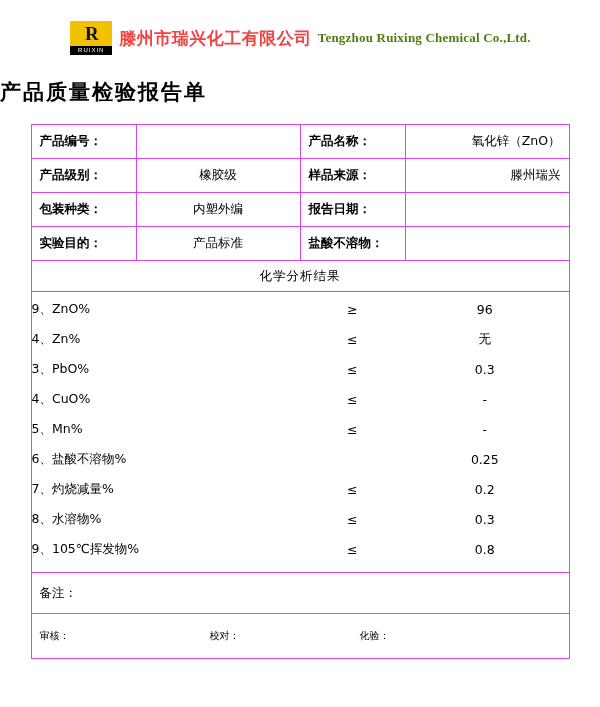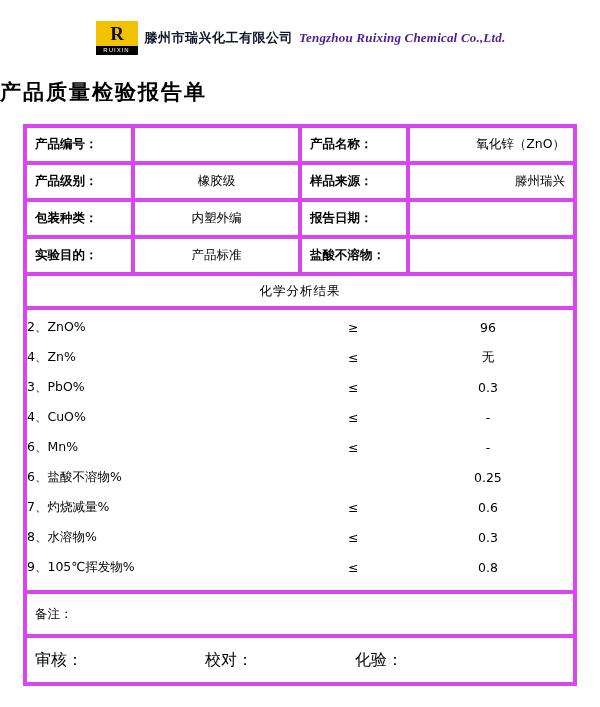--- a/index.html
+++ b/index.html
@@ -58,54 +58,53 @@
     width: 42px; height: 9px;
     background: #000000;
     color: #ffffff;
     font-size: 6px;
     letter-spacing: 1px;
     text-align: center;
     line-height: 9px;
     font-family: "Liberation Sans", sans-serif;
   }
   .company-cn {
-    font-size: 13px;
-    font-weight: bold;
-    color: #0f172a;
+    font-size: 17px;
+    font-weight: bold;
+    color: #ef4444;
     letter-spacing: 0.5px;
     font-family: "DejaVu Sans", sans-serif;
   }
   .company-en {
     font-size: 13px;
     font-weight: bold;
-    color: #4c1d95;
+    color: #4d7c0f;
     letter-spacing: 0.2px;
     font-family: "Liberation Serif", serif;
-    font-style: italic;
   }
 
   
   .doc-title {
     text-align: left;
     font-size: 21px;
     font-weight: bold;
     letter-spacing: 2px;
     margin-top: 22px;
     font-family: "DejaVu Sans", sans-serif;
   }
 
   
   table.report {
     border-collapse: collapse;
     width: 470px;
     margin: 18px auto 0 auto;
     table-layout: fixed;
   }
   table.report td {
-    border: 4px solid #d946ef;
+    border: 1px solid #d946ef;
     height: 33px;
     font-size: 12.5px;
     font-family: "DejaVu Sans", sans-serif;
     padding: 0 8px;
     vertical-align: middle;
   }
   .lbl { width: 88px; font-weight: bold; }
   .val { width: 147px; text-align: center; }
   .lbl2 { width: 88px; font-weight: bold; }
   .val2 { width: 147px; text-align: right; }
@@ -138,21 +137,21 @@
   .c-op   { width: 70px; text-align: center; }
   .c-val  { width: 120px; text-align: center; }
 
   .remark-cell { height: 40px !important; vertical-align: middle; }
   .sign-cell { height: 44px !important; vertical-align: middle; }
   .sign-row-inner {
     display: flex;
     align-items: center;
   }
   .sign-row-inner > div {
-    font-size: 16px;
+    font-size: 10px;
     font-family: Liberation Mono, monospace;
   }
   .s1 { width: 170px; }
   .s2 { width: 150px; }
   .s3 { width: 140px; }
 </style>
 </head>
 <body>
 
 <div class="page">
@@ -197,53 +196,53 @@
 
       <tr>
         <td class="section-title" colspan="4">化学分析结果</td>
       </tr>
 
       <tr>
         <td class="chem-cell" colspan="4">
           <table class="chem-list">
             <tbody>
               <tr>
-                <td class="c-name">2、ZnO%</td>
+                <td class="c-name">9、ZnO%</td>
                 <td class="c-op">≥</td>
                 <td class="c-val">96</td>
               </tr>
               <tr>
                 <td class="c-name">4、Zn%</td>
                 <td class="c-op">≤</td>
                 <td class="c-val">无</td>
               </tr>
               <tr>
                 <td class="c-name">3、PbO%</td>
                 <td class="c-op">≤</td>
                 <td class="c-val">0.3</td>
               </tr>
               <tr>
                 <td class="c-name">4、CuO%</td>
                 <td class="c-op">≤</td>
                 <td class="c-val">-</td>
               </tr>
               <tr>
-                <td class="c-name">6、Mn%</td>
+                <td class="c-name">5、Mn%</td>
                 <td class="c-op">≤</td>
                 <td class="c-val">-</td>
               </tr>
               <tr>
                 <td class="c-name">6、盐酸不溶物%</td>
                 <td class="c-op"></td>
                 <td class="c-val">0.25</td>
               </tr>
               <tr>
                 <td class="c-name">7、灼烧减量%</td>
                 <td class="c-op">≤</td>
-                <td class="c-val">0.6</td>
+                <td class="c-val">0.2</td>
               </tr>
               <tr>
                 <td class="c-name">8、水溶物%</td>
                 <td class="c-op">≤</td>
                 <td class="c-val">0.3</td>
               </tr>
               <tr>
                 <td class="c-name">9、105℃挥发物%</td>
                 <td class="c-op">≤</td>
                 <td class="c-val">0.8</td>

